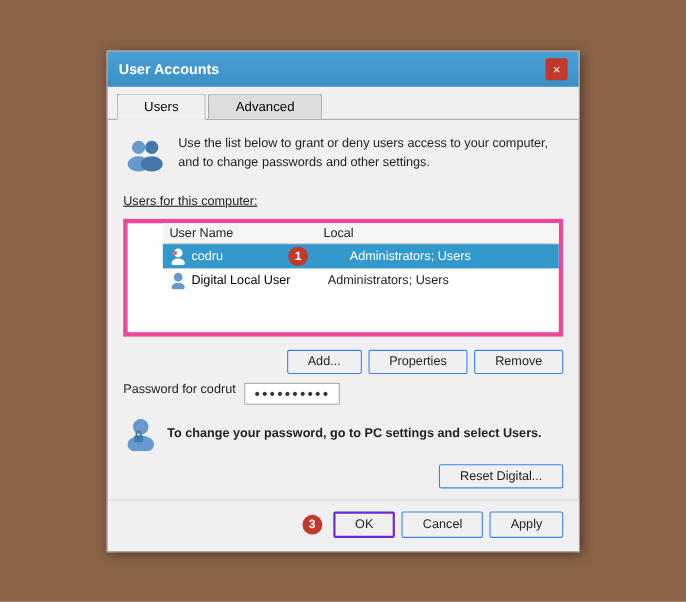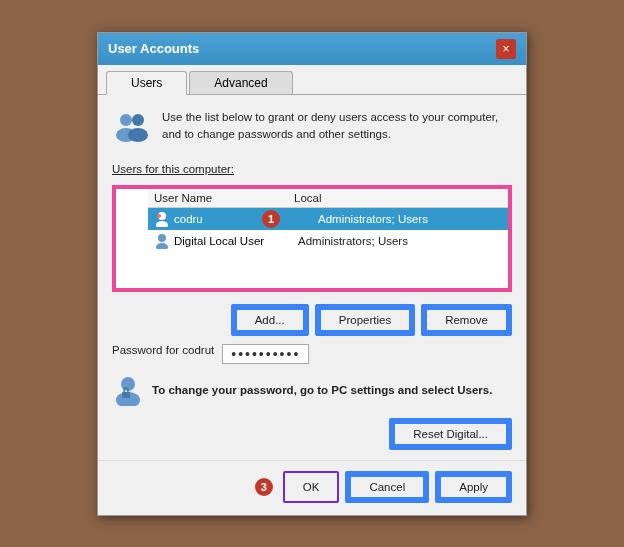--- a/index.html
+++ b/index.html
@@ -161,21 +161,21 @@
     }
     .btn-row {
       display: flex;
       justify-content: flex-end;
       gap: 6px;
       margin-top: 4px;
     }
     .btn {
       padding: 4px 18px;
       font-size: 11.5px;
-      border: 6px solid #3b82f6;
+      border: 1px solid #3b82f6;
       background: #f0f0f0;
       cursor: pointer;
       border-radius: 2px;
       color: #222;
     }
     .password-row {
       display: flex;
       align-items: flex-start;
       gap: 8px;
     }

